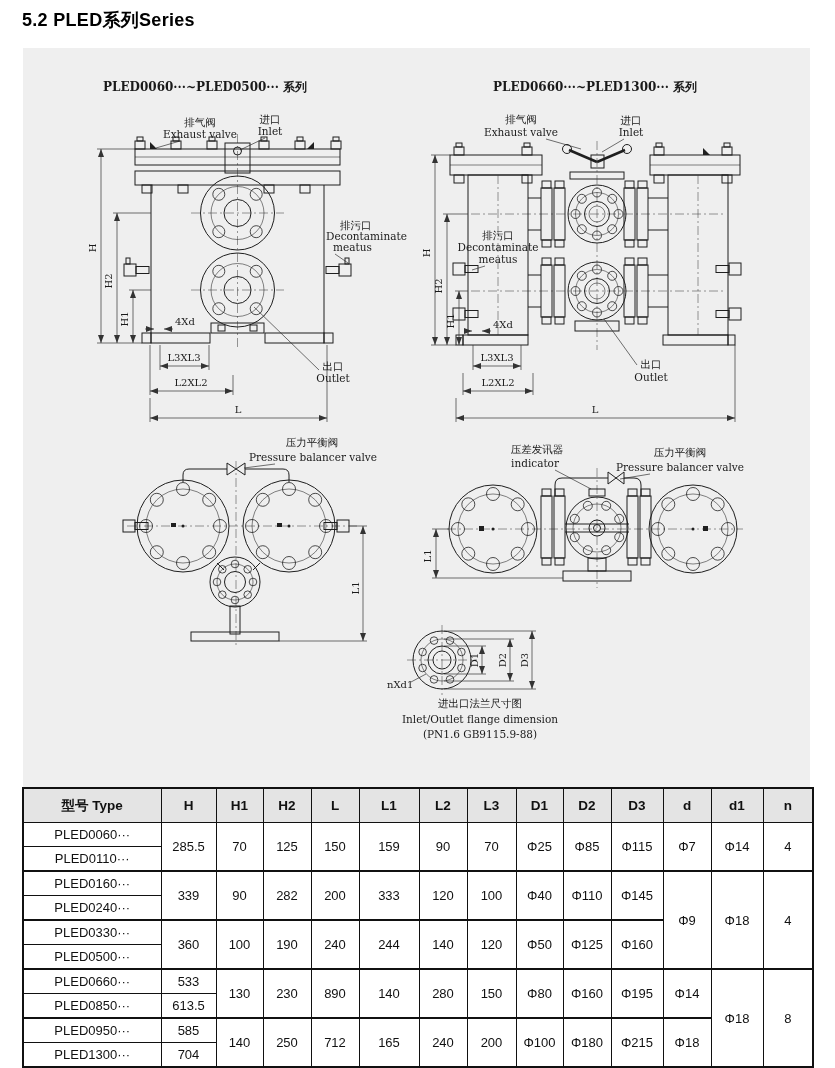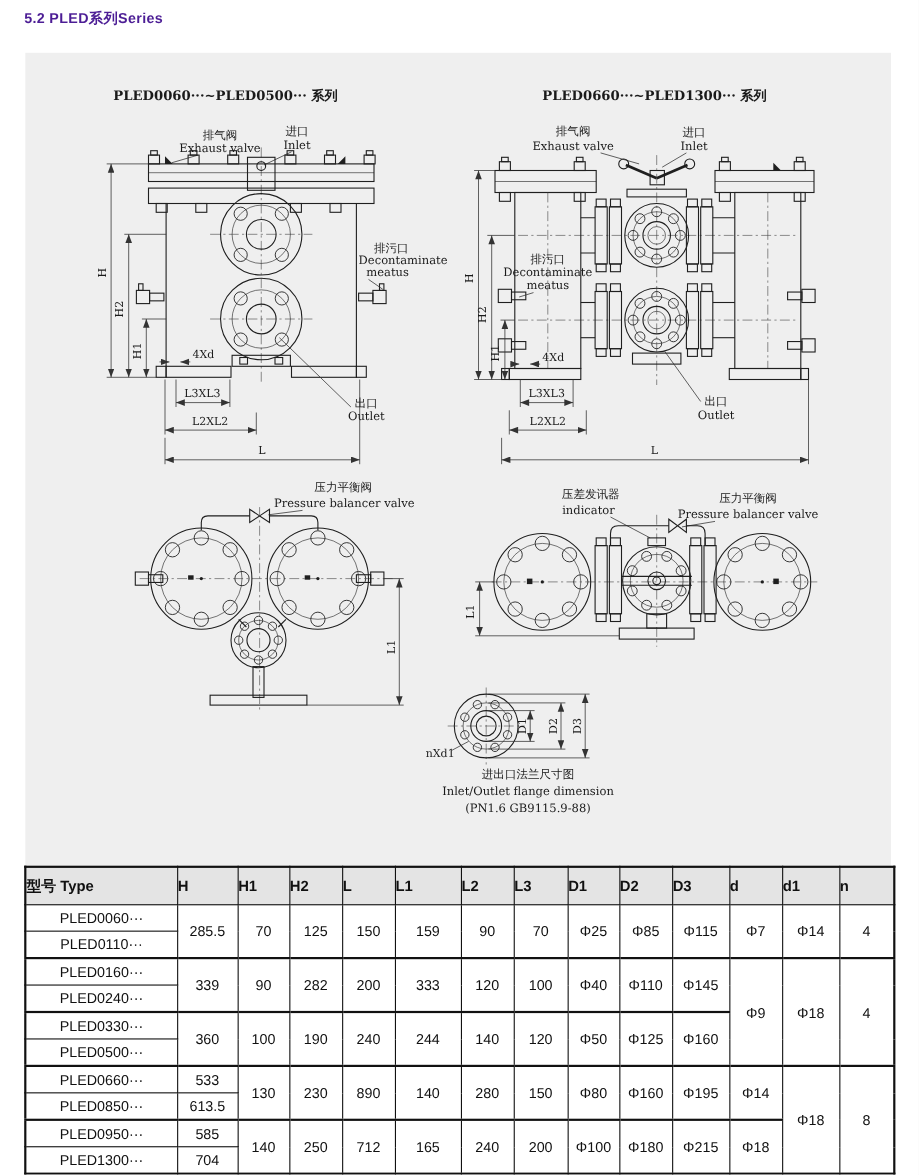--- a/index.html
+++ b/index.html
@@ -1,33 +1,33 @@
 <!DOCTYPE html>
 <html><head>
 <meta charset="utf-8">
 <style>
   html,body{margin:0;padding:0;background:#fff;}
   #page{position:relative;width:835px;height:1068px;background:#ffffff;font-family:"Liberation Sans",sans-serif;overflow:hidden;}
-  #heading{position:absolute;left:22px;top:8px;font-size:13px;font-weight:bold;color:#4c1d95;letter-spacing:.3px;text-align:center;}
+  #heading{position:absolute;left:22px;top:8px;font-size:18px;font-weight:bold;color:#000000;letter-spacing:.3px;text-align:center;}
   #panel{position:absolute;left:23px;top:48px;width:787px;height:774px;background:#efefef;}
   svg{display:block;}
   svg text{fill:#1a1a1a;}
   .ct{font:bold 12px "DejaVu Serif",serif;}
   .lb{font:10.5px "DejaVu Serif",serif;}
   .dm{font:10px "DejaVu Serif",serif;}
   .ln{stroke:#1f1f1f;stroke-width:1;fill:none;}
   .tn{stroke:#1f1f1f;stroke-width:.55;fill:none;}
   .ax{stroke:#444;stroke-width:.55;fill:none;stroke-dasharray:9 3 2 3;}
   .dim{stroke:#333;stroke-width:.7;fill:none;}
   .ldr{stroke:#333;stroke-width:.7;fill:none;}
   .fl{fill:#1f1f1f;stroke:none;}
   .bolt{stroke:#1f1f1f;stroke-width:.8;fill:none;}
   #tablewrap{position:absolute;left:22px;top:787px;}
   table.t{border-collapse:collapse;table-layout:fixed;width:790px;font-family:"Liberation Sans",sans-serif;font-size:13px;color:#111;border:2px solid #111;}
-  table.t th{background:#e4e4e4;border:1px solid #111;height:33px;font-size:13.5px;font-weight:bold;padding:0;text-align:left;}
+  table.t th{background:#e4e4e4;border:1px solid #111;height:33px;font-size:13.5px;font-weight:bold;padding:0;text-align:center;}
   table.t td{border:1px solid #111;height:23px;padding:0;text-align:center;vertical-align:middle;background:#fff;}
   tr.g td{border-top:2px solid #111;}
 </style>
 </head>
 <body>
 
 <div id="page">
   <div id="heading">5.2 PLED系列Series</div>
 
   <div id="panel">

